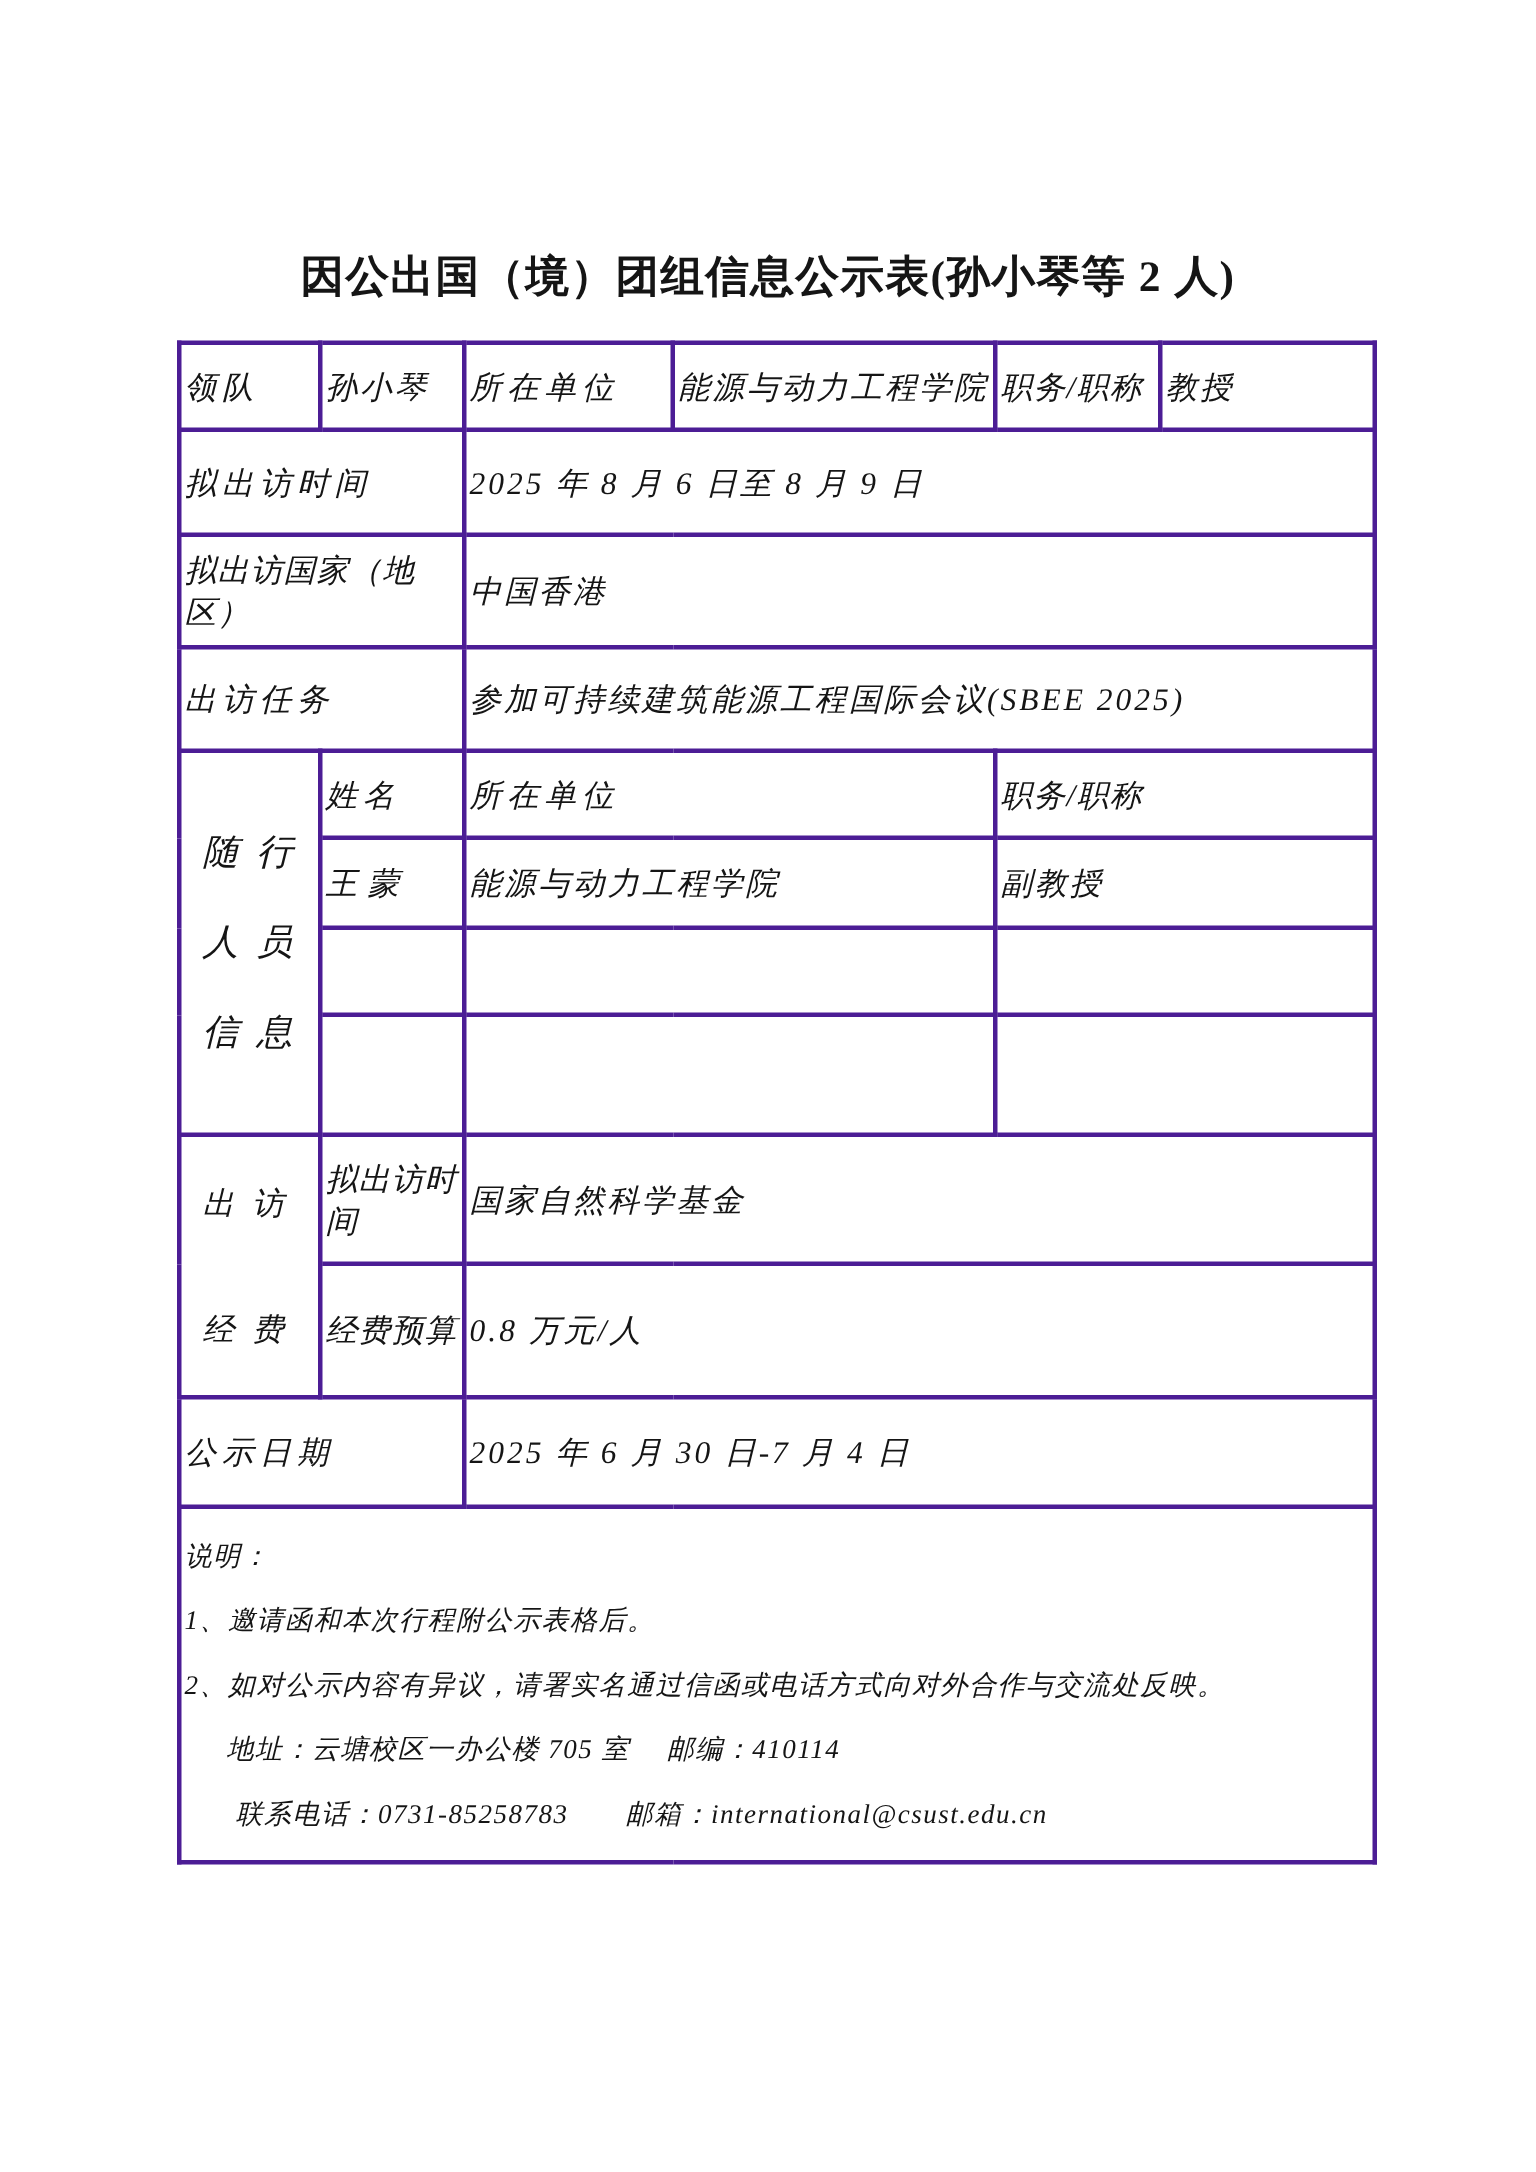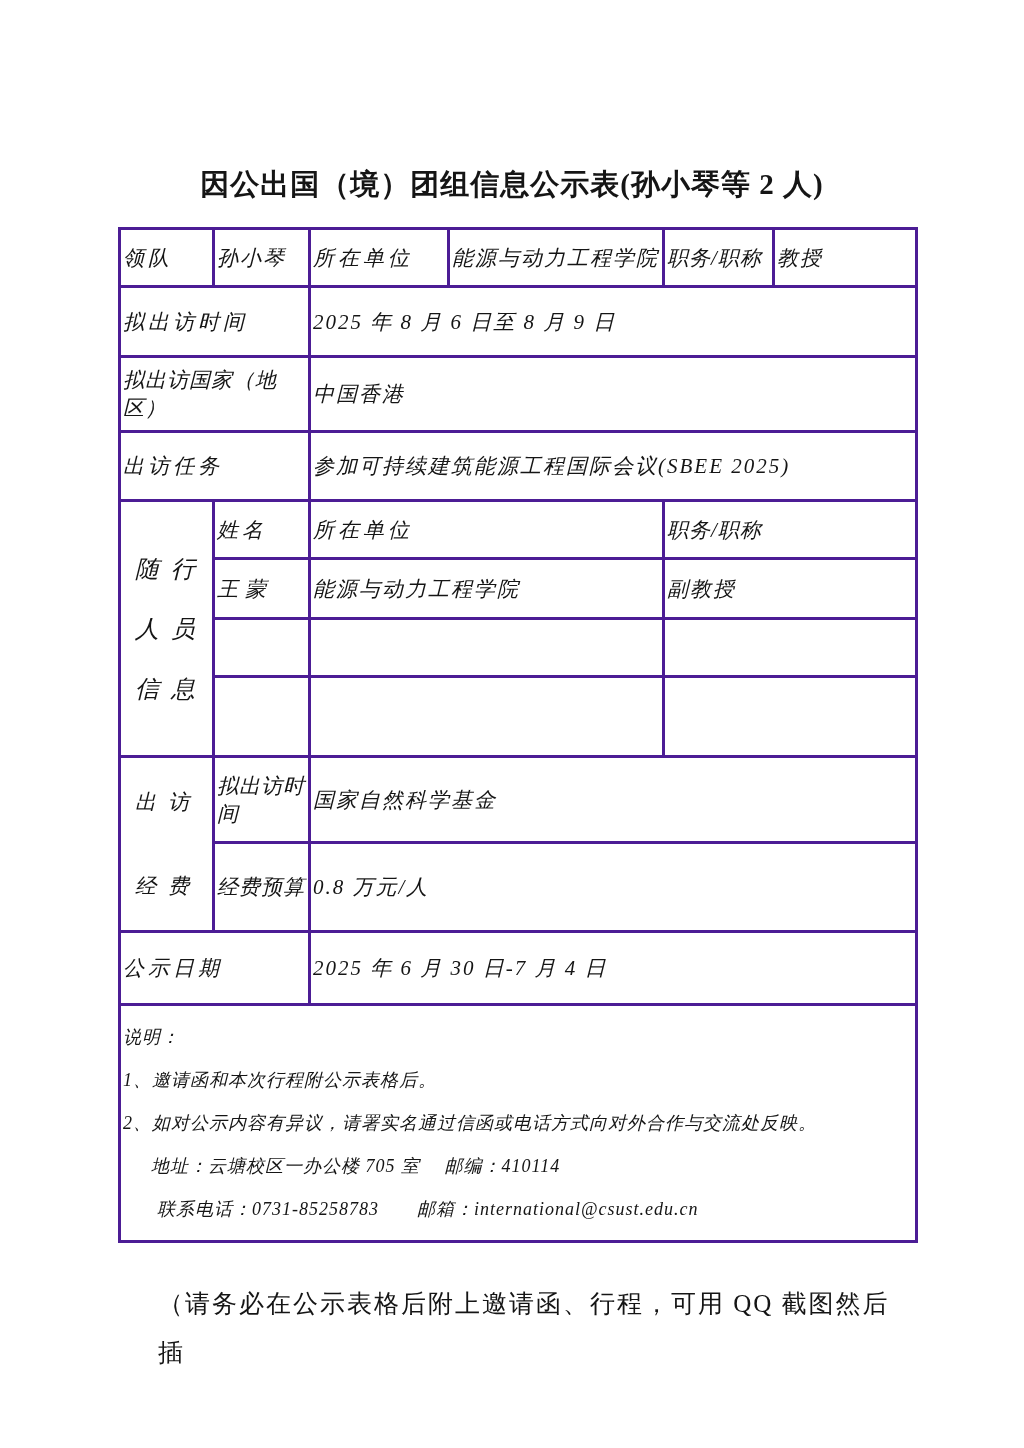--- a/index.html
+++ b/index.html
@@ -154,16 +154,15 @@
         <div class="notes-line">1、邀请函和本次行程附公示表格后。</div>
         <div class="notes-line">2、如对公示内容有异议，请署实名通过信函或电话方式向对外合作与交流处反映。</div>
         <div class="notes-line ind-a">地址：云塘校区一办公楼 705 室　 邮编：410114</div>
         <div class="notes-line ind-b">联系电话：0731-85258783　　邮箱：international@csust.edu.cn</div>
       </td>
     </tr>
   </tbody>
     </table>
 
   <div class="footer-note">
-    <div>（请务必在公示表格后附上邀请函、行程，可用 QQ 截图然后插</div>
   </div>
 
 </div>
 
 </body></html>

